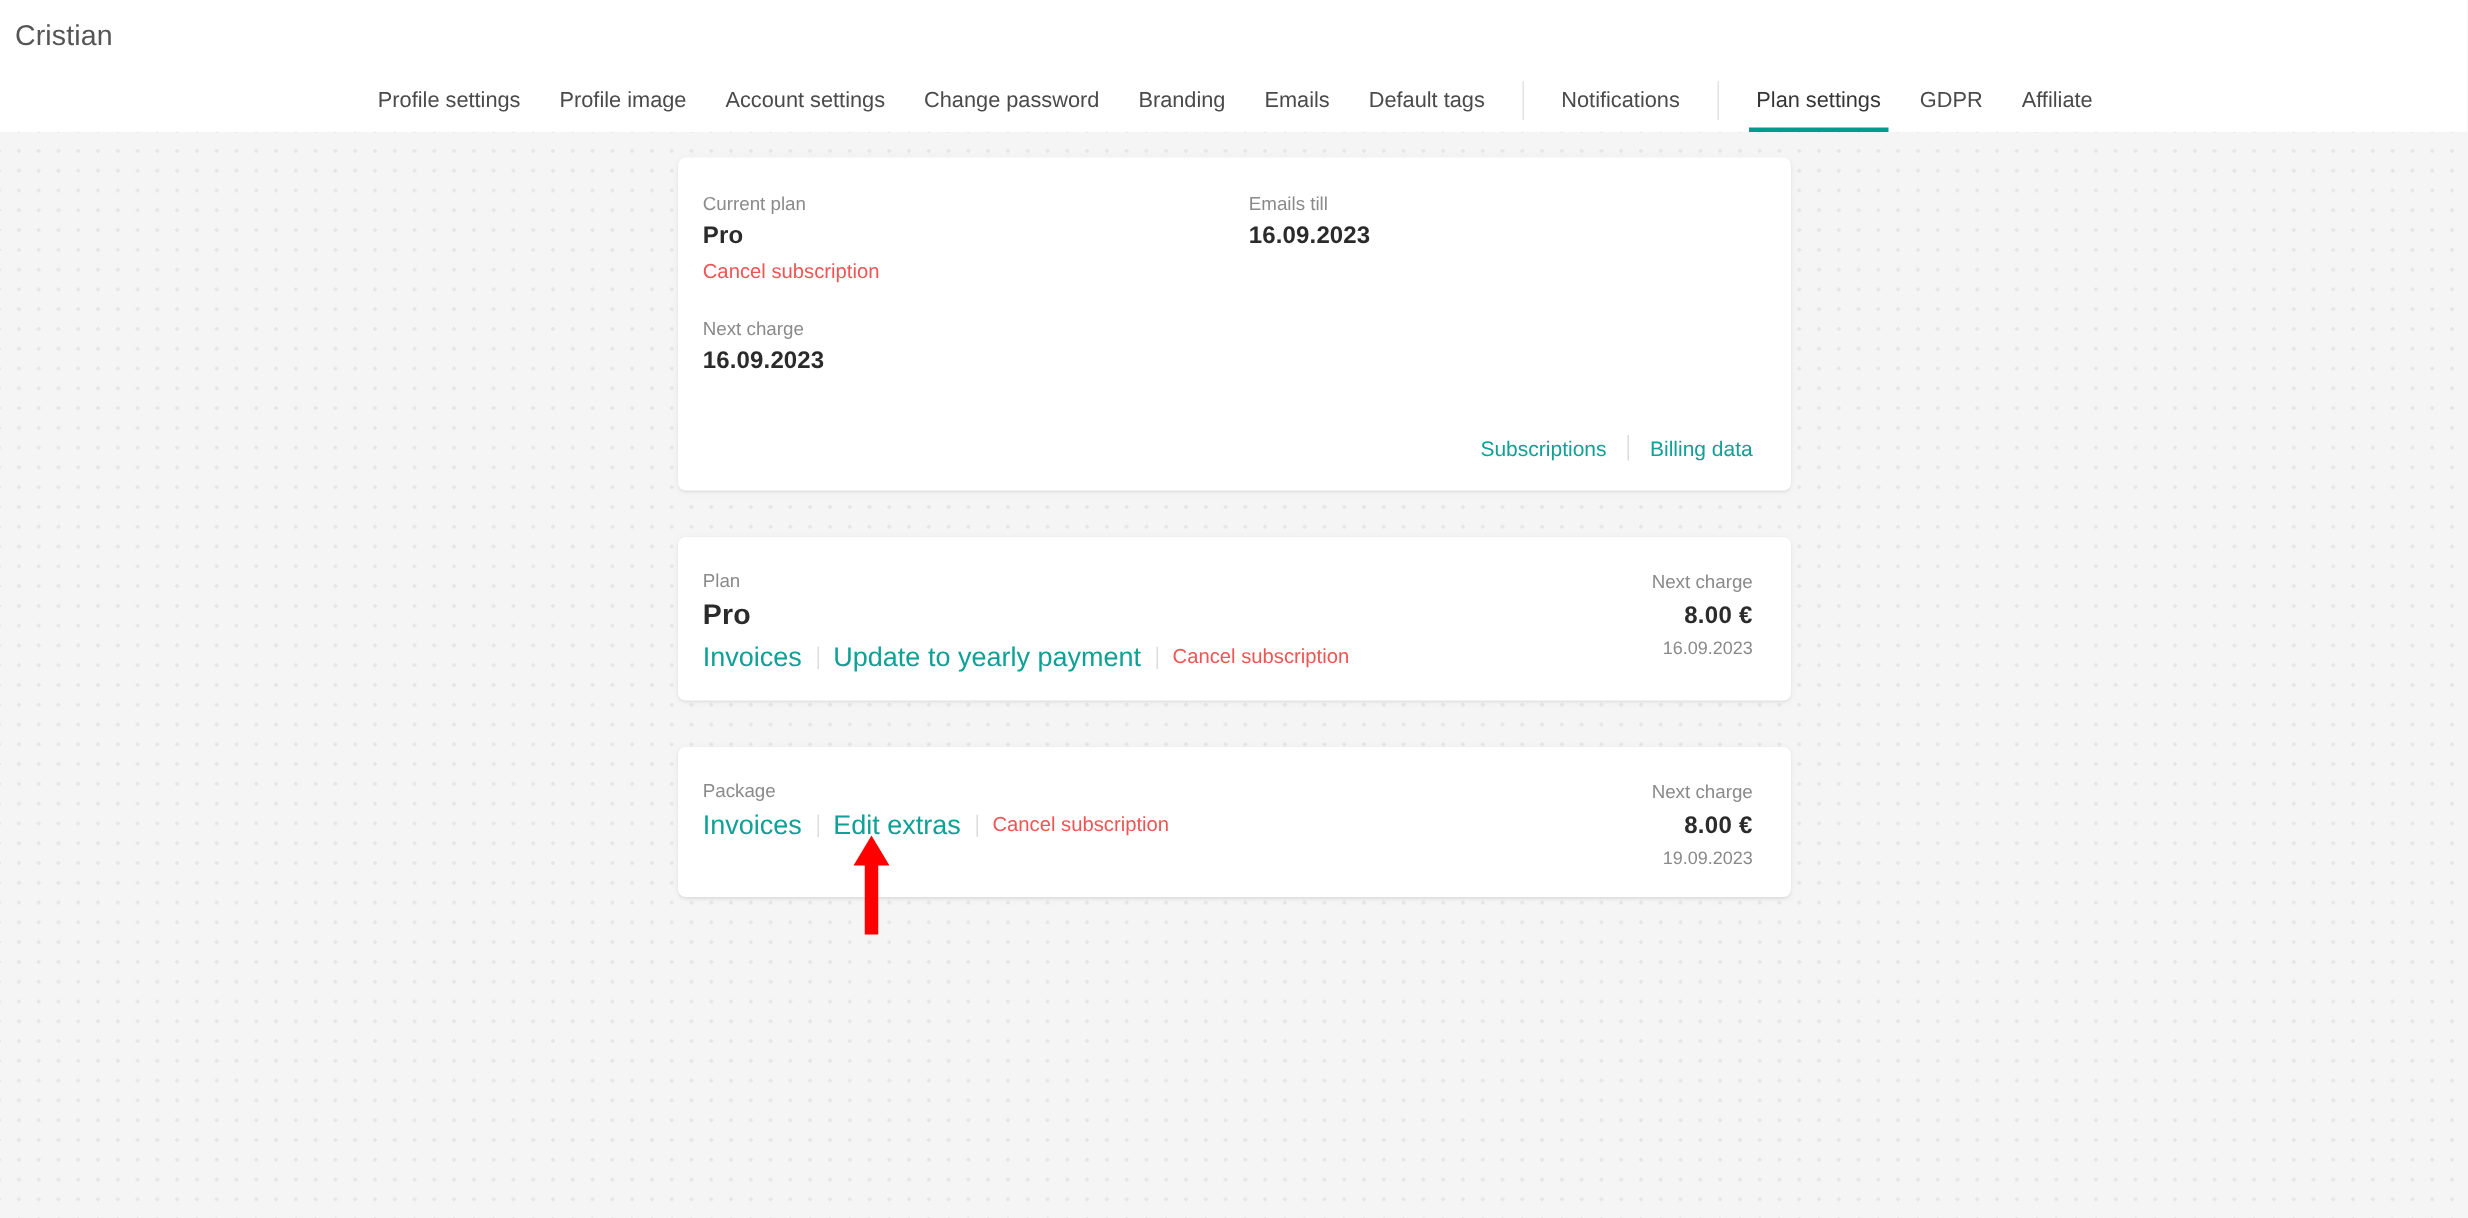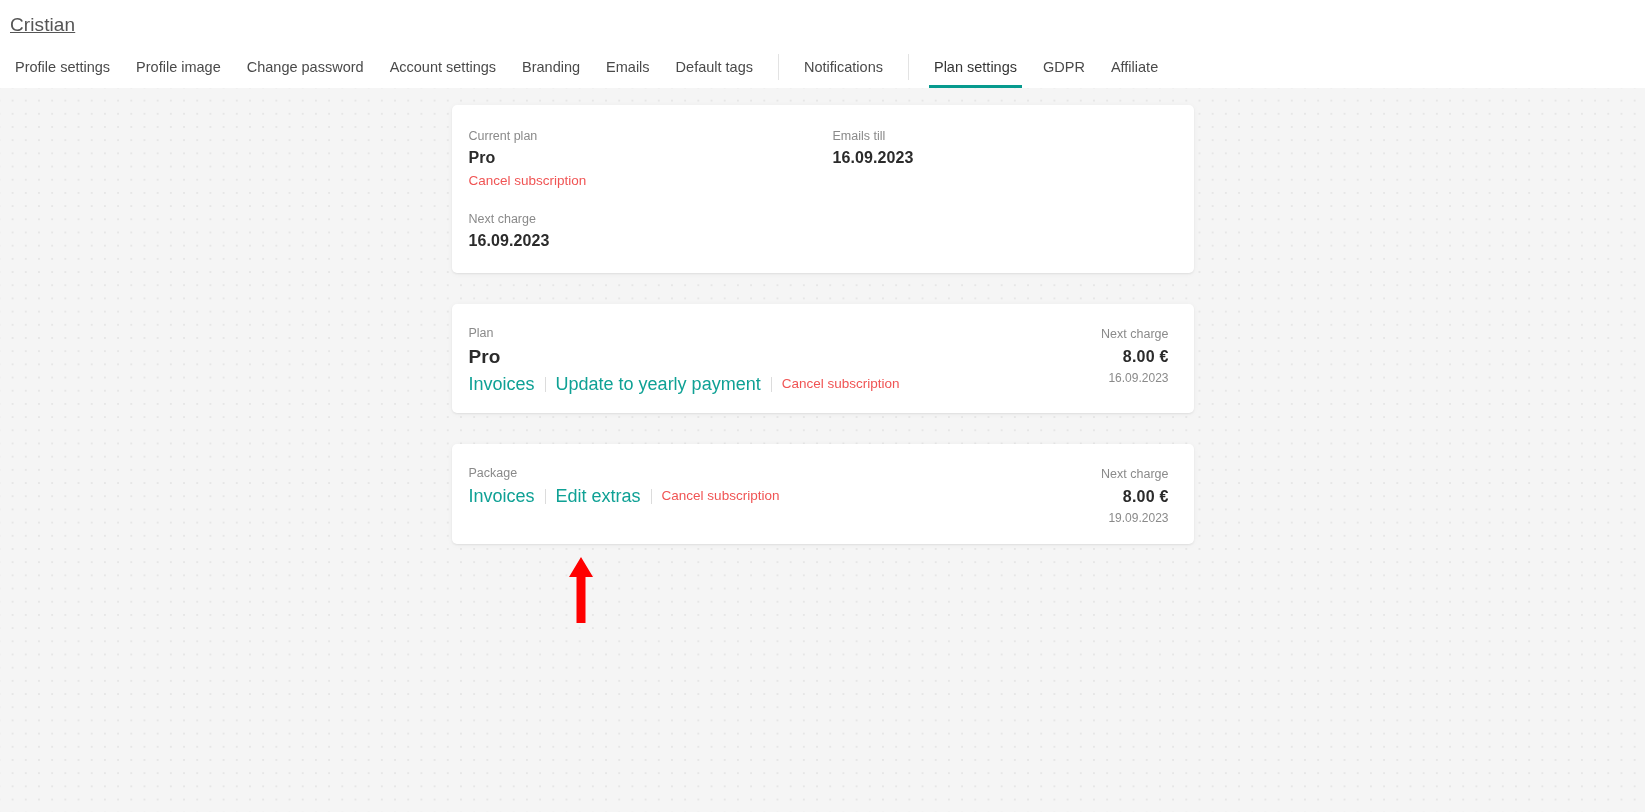--- a/index.html
+++ b/index.html
@@ -31,28 +31,28 @@
     flex: 0 0 auto;
     padding-top: 8px;
   }
 
   .page-title {
     font-size: 19px;
     font-weight: 400;
     color: #555555;
     padding: 6px 0 10px 10px;
     letter-spacing: 0.1px;
-    text-decoration: underline;
   }
 
   .tabbar {
     display: flex;
     align-items: stretch;
     height: 42px;
     padding-left: 2px;
+    justify-content: center;
   }
 
   .tab {
     position: relative;
     display: flex;
     align-items: center;
     padding: 0 13px;
     font-size: 14.5px;
     color: #4a4a4a;
     cursor: pointer;
@@ -234,24 +234,24 @@
     <div class="page-title">Cristian</div>
 
     <div class="tabbar">
       <div class="tab">
         <span>Profile settings</span>
       </div>
       <div class="tab">
         <span>Profile image</span>
       </div>
       <div class="tab">
+        <span>Account settings</span>
+      </div>
+      <div class="tab">
         <span>Change password</span>
-      </div>
-      <div class="tab">
-        <span>Account settings</span>
       </div>
       <div class="tab">
         <span>Branding</span>
       </div>
       <div class="tab">
         <span>Emails</span>
       </div>
       <div class="tab">
         <span>Default tags</span>
       </div>
@@ -293,20 +293,25 @@
             </div>
           </div>
 
           <div class="ov-col">
             <div class="field-label">Emails till</div>
             <div class="field-value">16.09.2023</div>
           </div>
 
         </div>
 
+        <div class="ov-footer">
+          <span class="link-teal">Subscriptions</span>
+          <span class="vsep"></span>
+          <span class="link-teal">Billing data</span>
+        </div>
       </div>
 
       <div class="card card-sub">
         <div class="sub-left">
           <div class="field-label">Plan</div>
           <div class="sub-name">Pro</div>
           <div class="sub-actions">
             <span class="link-teal">Invoices</span>
             <span class="vsep"></span>
             <span class="link-teal">Update to yearly payment</span>

